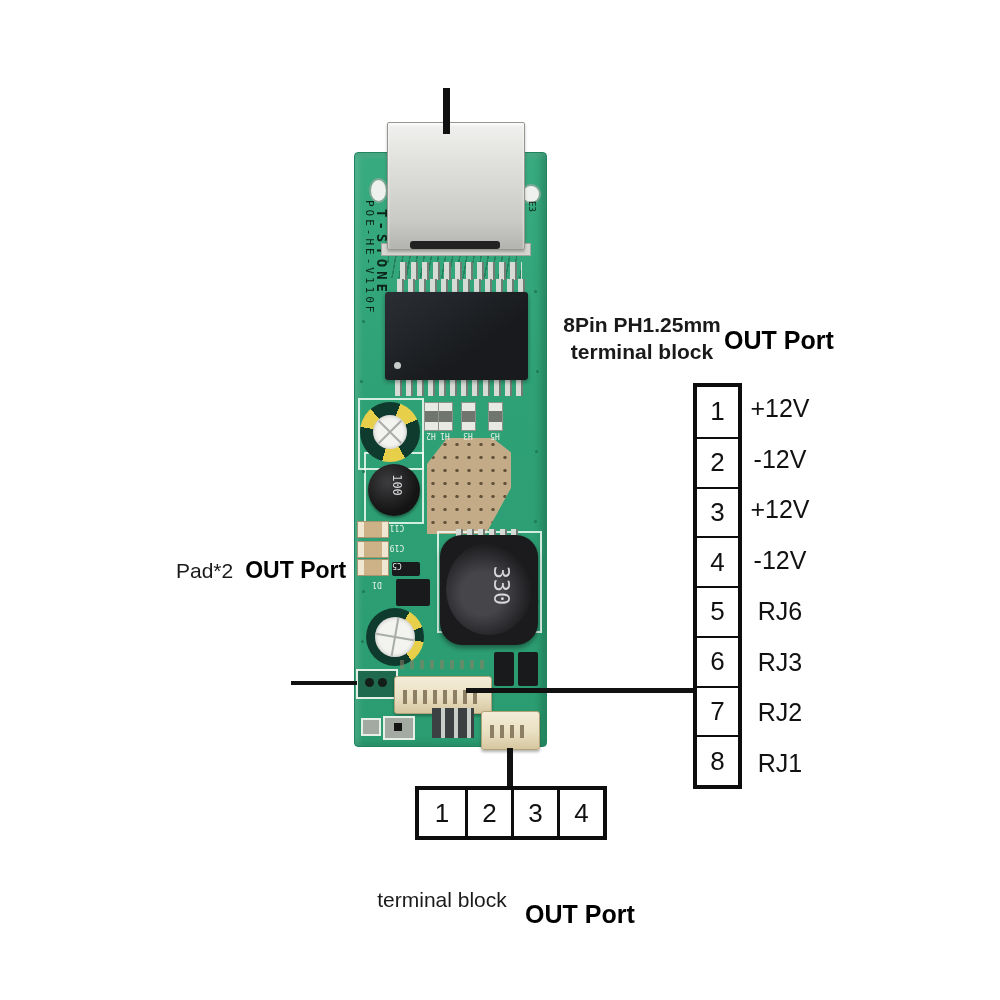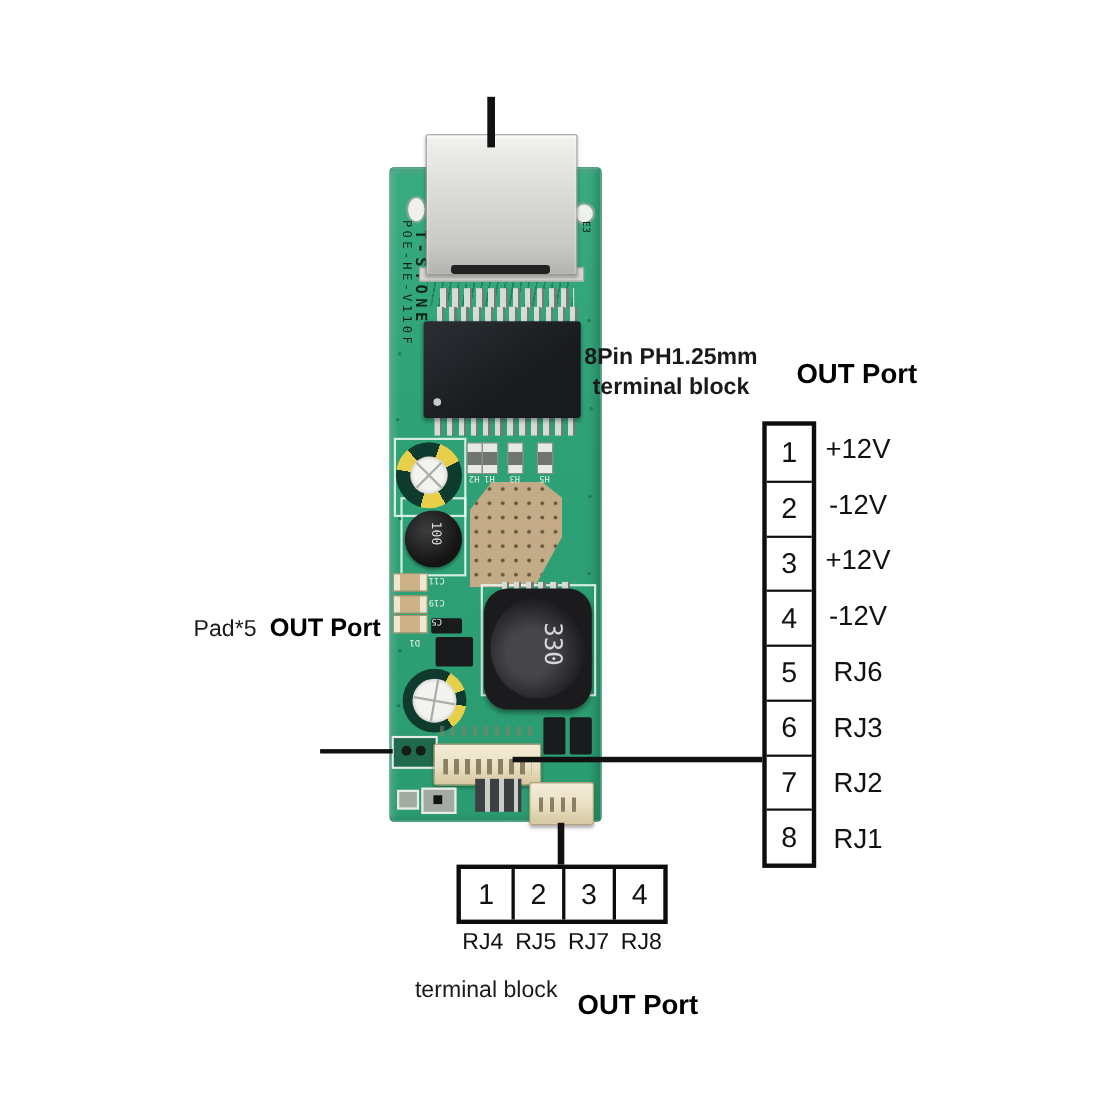--- a/index.html
+++ b/index.html
@@ -166,21 +166,21 @@
   <div class="abs prongrow" style="left:490px;top:725px;width:40px;height:13px;"></div>
 
   <div class="abs smd" style="left:361px;top:718px;width:16px;height:14px;"></div>
   <div class="abs smd" style="left:383px;top:716px;width:28px;height:20px;">
     <div style="position:absolute;left:9px;top:5px;width:8px;height:8px;background:#141414;"></div>
   </div>
   <div class="abs" style="left:432px;top:708px;width:42px;height:30px;z-index:7;background:repeating-linear-gradient(90deg,#3c4043 0 9px,#c9cec9 9px 13px);"></div>
   <div class="abs blk" style="left:494px;top:652px;width:20px;height:34px;"></div>
   <div class="abs blk" style="left:518px;top:652px;width:20px;height:34px;"></div>
 
-  <div class="abs center" style="left:524px;top:311px;width:172px;z-index:50;">
+  <div class="abs center" style="left:556px;top:311px;width:172px;z-index:50;">
     <div class="t-bold-sm">8Pin PH1.25mm</div>
     <div class="t-bold-sm">terminal block</div>
   </div>
   <div class="abs t-bold" style="left:724px;top:326px;font-size:25px;z-index:50;">OUT Port</div>
 
   <div class="abs line" style="left:466px;top:688px;width:229px;height:5px;"></div>
   <div class="abs ptable p8" style="left:693px;top:383px;width:49px;height:406px;">
     <div class="cell">1</div>
     <div class="cell">2</div>
     <div class="cell">3</div>
@@ -195,36 +195,30 @@
     <div>-12V</div>
     <div>+12V</div>
     <div>-12V</div>
     <div>RJ6</div>
     <div>RJ3</div>
     <div>RJ2</div>
     <div>RJ1</div>
   </div>
 
   <div class="abs ann-row" style="left:176px;top:557px;gap:12px;z-index:50;">
-    <span class="t-reg">Pad*5</span>
+    <span class="t-reg">Pad*2</span>
     <span class="t-bold" style="font-size:23px;">OUT Port</span>
   </div>
   <div class="abs line" style="left:291px;top:681px;width:66px;height:4px;"></div>
 
   <div class="abs line" style="left:507px;top:748px;width:6px;height:40px;"></div>
   <div class="abs ptable p4" style="left:415px;top:786px;width:192px;height:54px;">
     <div class="cell">1</div>
     <div class="cell">2</div>
     <div class="cell">3</div>
     <div class="cell">4</div>
   </div>
-  <div class="abs p4lab" style="left:415px;top:845px;width:192px;">
-    <div>RJ4</div>
-    <div>RJ5</div>
-    <div>RJ7</div>
-    <div>RJ8</div>
-  </div>
   <div class="abs center" style="left:352px;top:886px;width:180px;z-index:50;">
     <div class="t-reg" style="line-height:28px;">terminal block</div>
   </div>
   <div class="abs t-bold" style="left:525px;top:900px;font-size:25px;z-index:50;">OUT Port</div>
 
 </div>
 
 </body></html>

